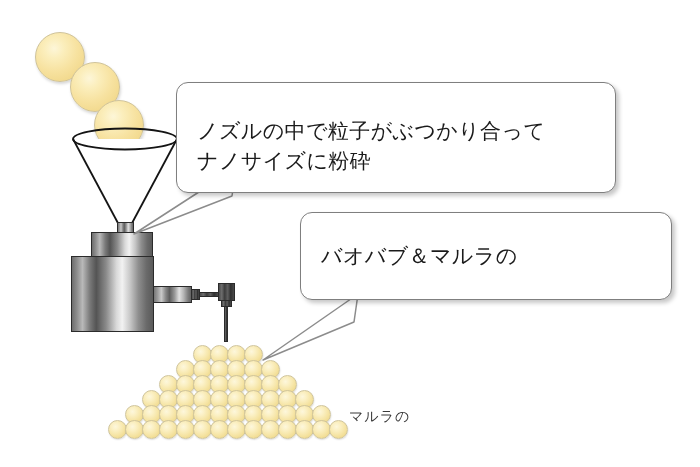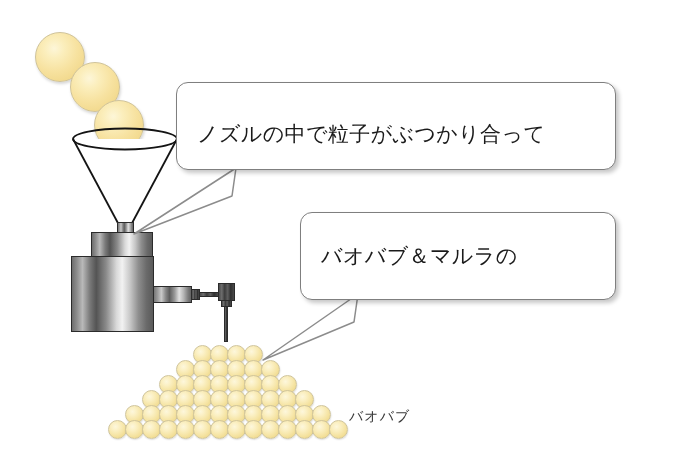--- a/index.html
+++ b/index.html
@@ -34,27 +34,27 @@
     line-height: 1.42;
     letter-spacing: 0.4px;
     white-space: nowrap;
     font-weight: 500;
   }
 
   #callout-1 {
     left: 176px;
     top: 82px;
     width: 440px;
-    height: 88px;
+    height: 111px;
     padding: 16px 0 0 20px;
   }
   #callout-2 {
     left: 300px;
     top: 212px;
-    width: 316px;
+    width: 372px;
     height: 88px;
     padding: 0 0 0 20px;
   }
 
   
   .tail {
     position: absolute;
     overflow: visible;
     pointer-events: none;
   }
@@ -206,21 +206,22 @@
   <svg class="tail" style="left:130px; top:160px;" width="110" height="80" viewBox="0 0 110 80">
     <polygon points="106,8 102,36 4,74" fill="#ffffff" stroke="#8c8c8c" stroke-width="1.5" stroke-linejoin="round"></polygon>
   </svg>
 
   <svg class="tail" style="left:258px; top:288px;" width="110" height="80" viewBox="0 0 110 80">
     <polygon points="100,6 96,34 5,72" fill="#ffffff" stroke="#8c8c8c" stroke-width="1.5" stroke-linejoin="round"></polygon>
   </svg>
 
   <div class="callout" id="callout-1">
     <div class="line">ノズルの中で粒子がぶつかり合って</div>
+    <div class="line">ナノサイズに粉砕</div>
   </div>
 
   <div class="callout" id="callout-2">
     <div class="line">バオバブ＆マルラの</div>
   </div>
 
-  <div id="caption">バオバブ</div>
+  <div id="caption">マルラの</div>
 
 </div>
 
 </body></html>

